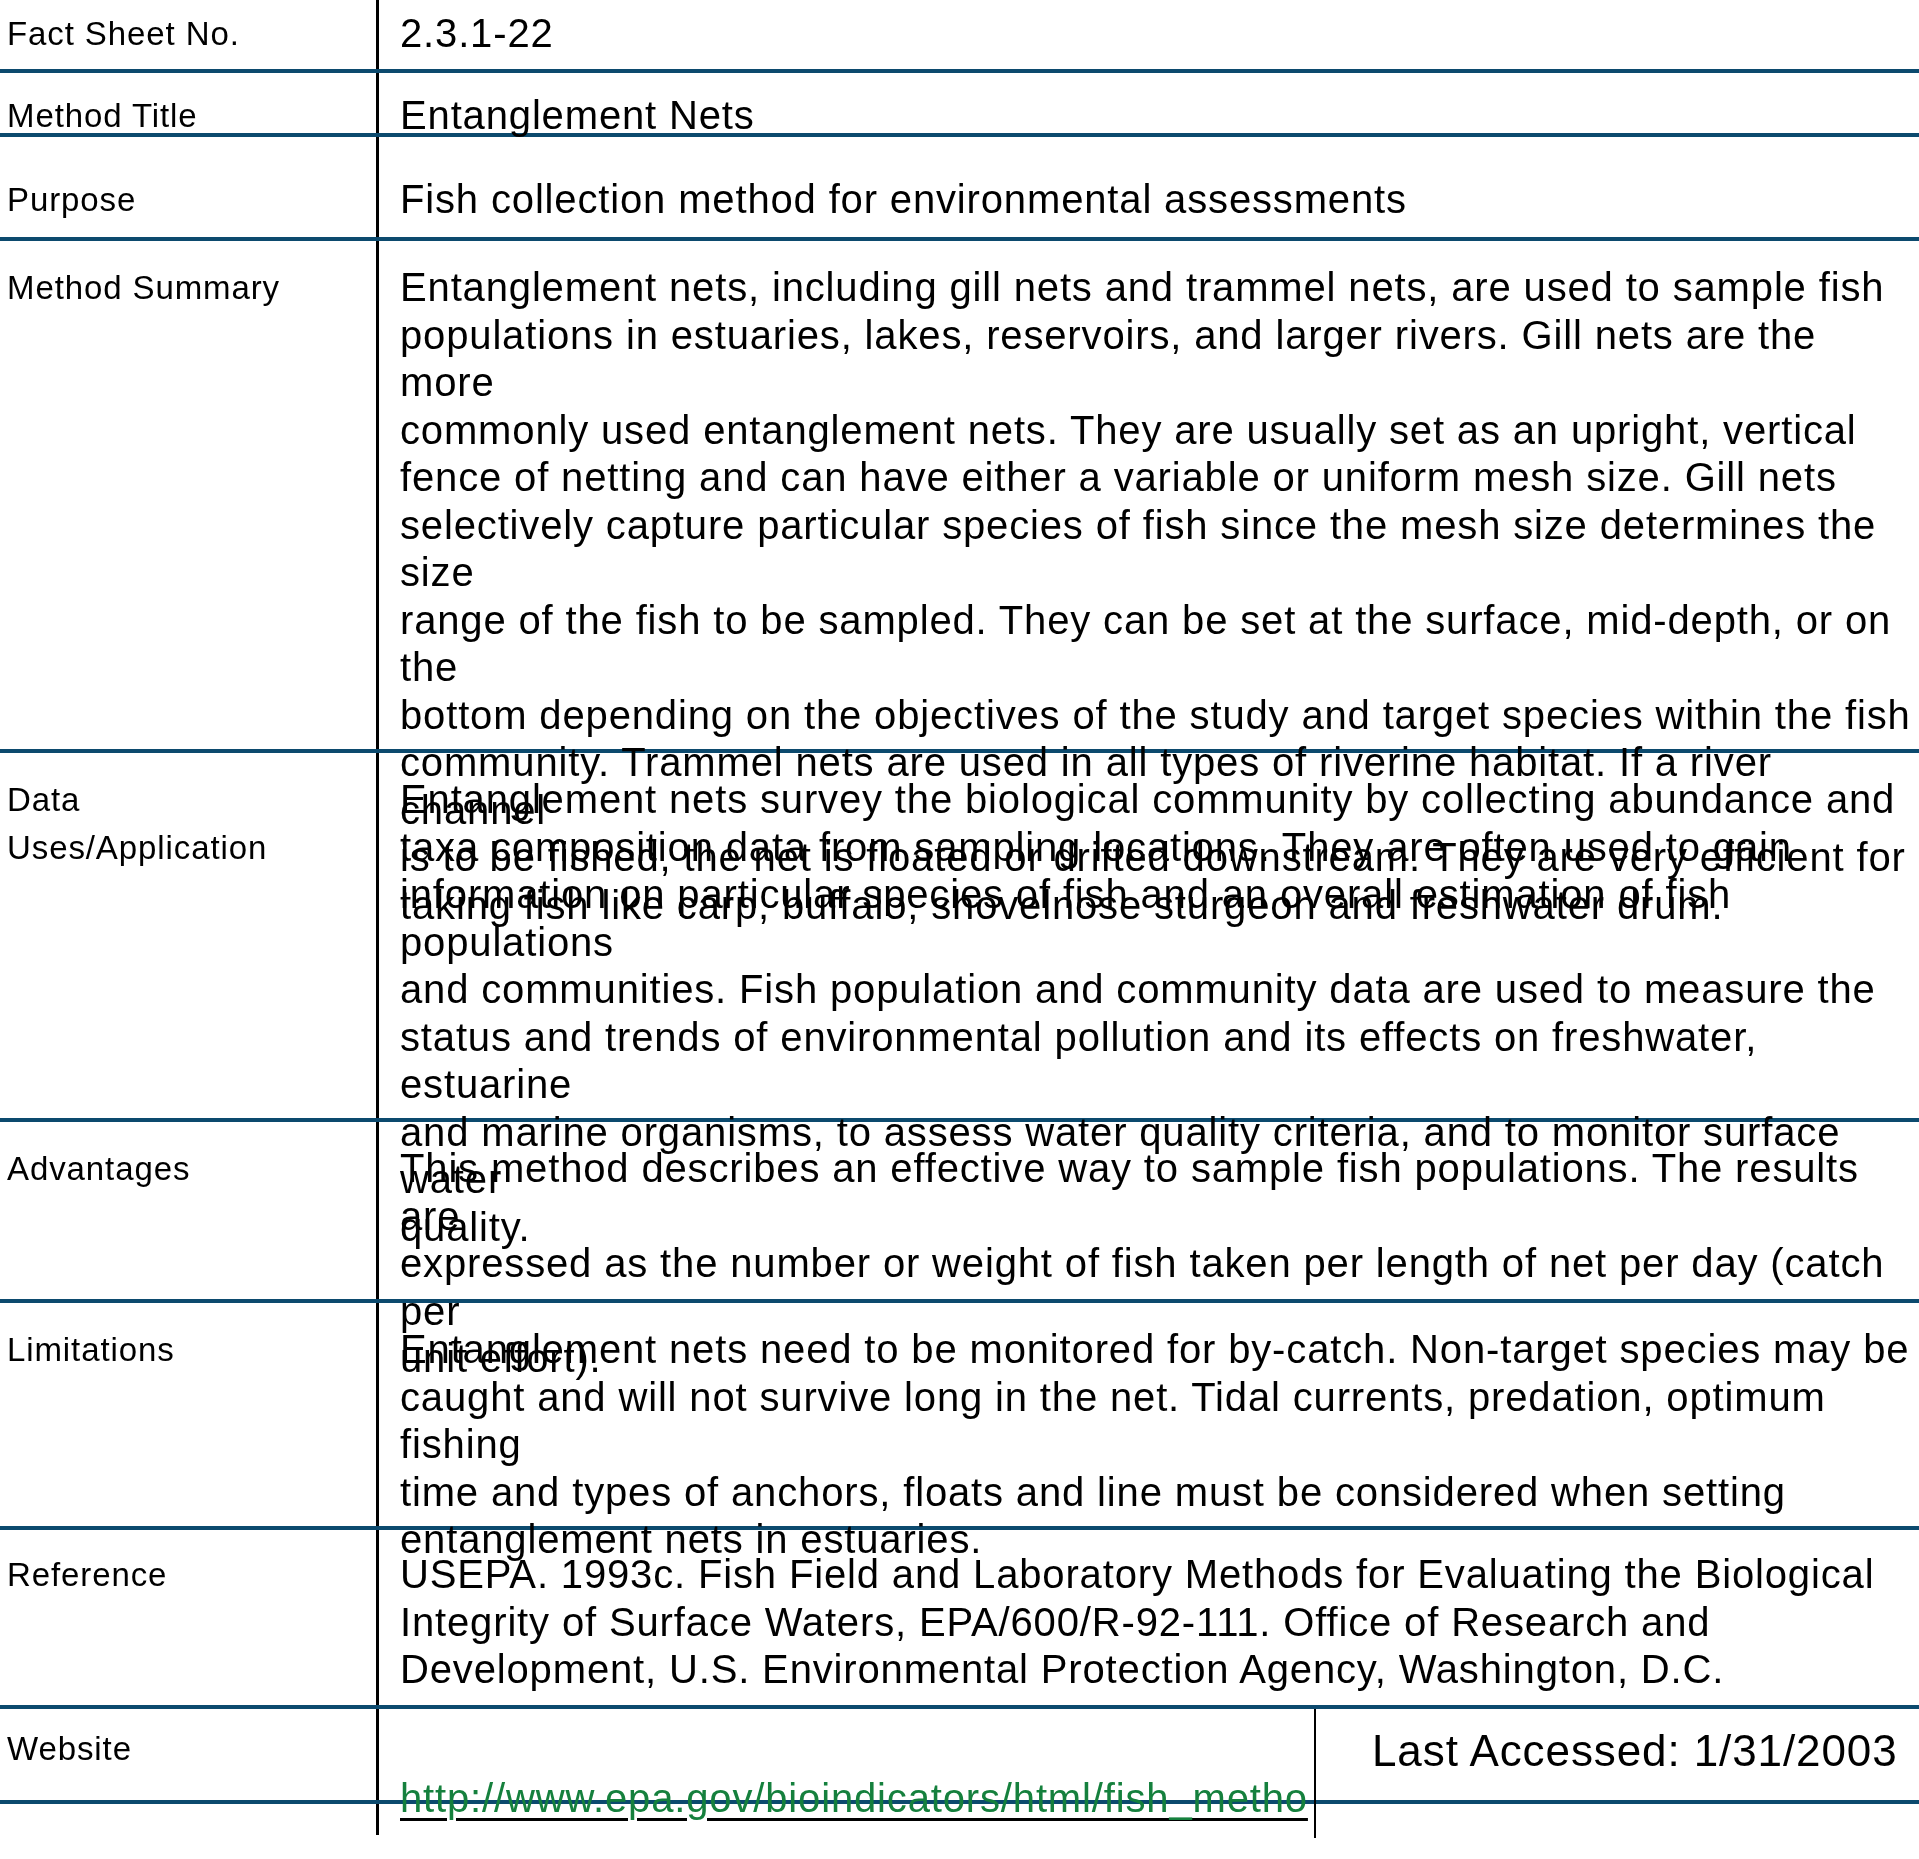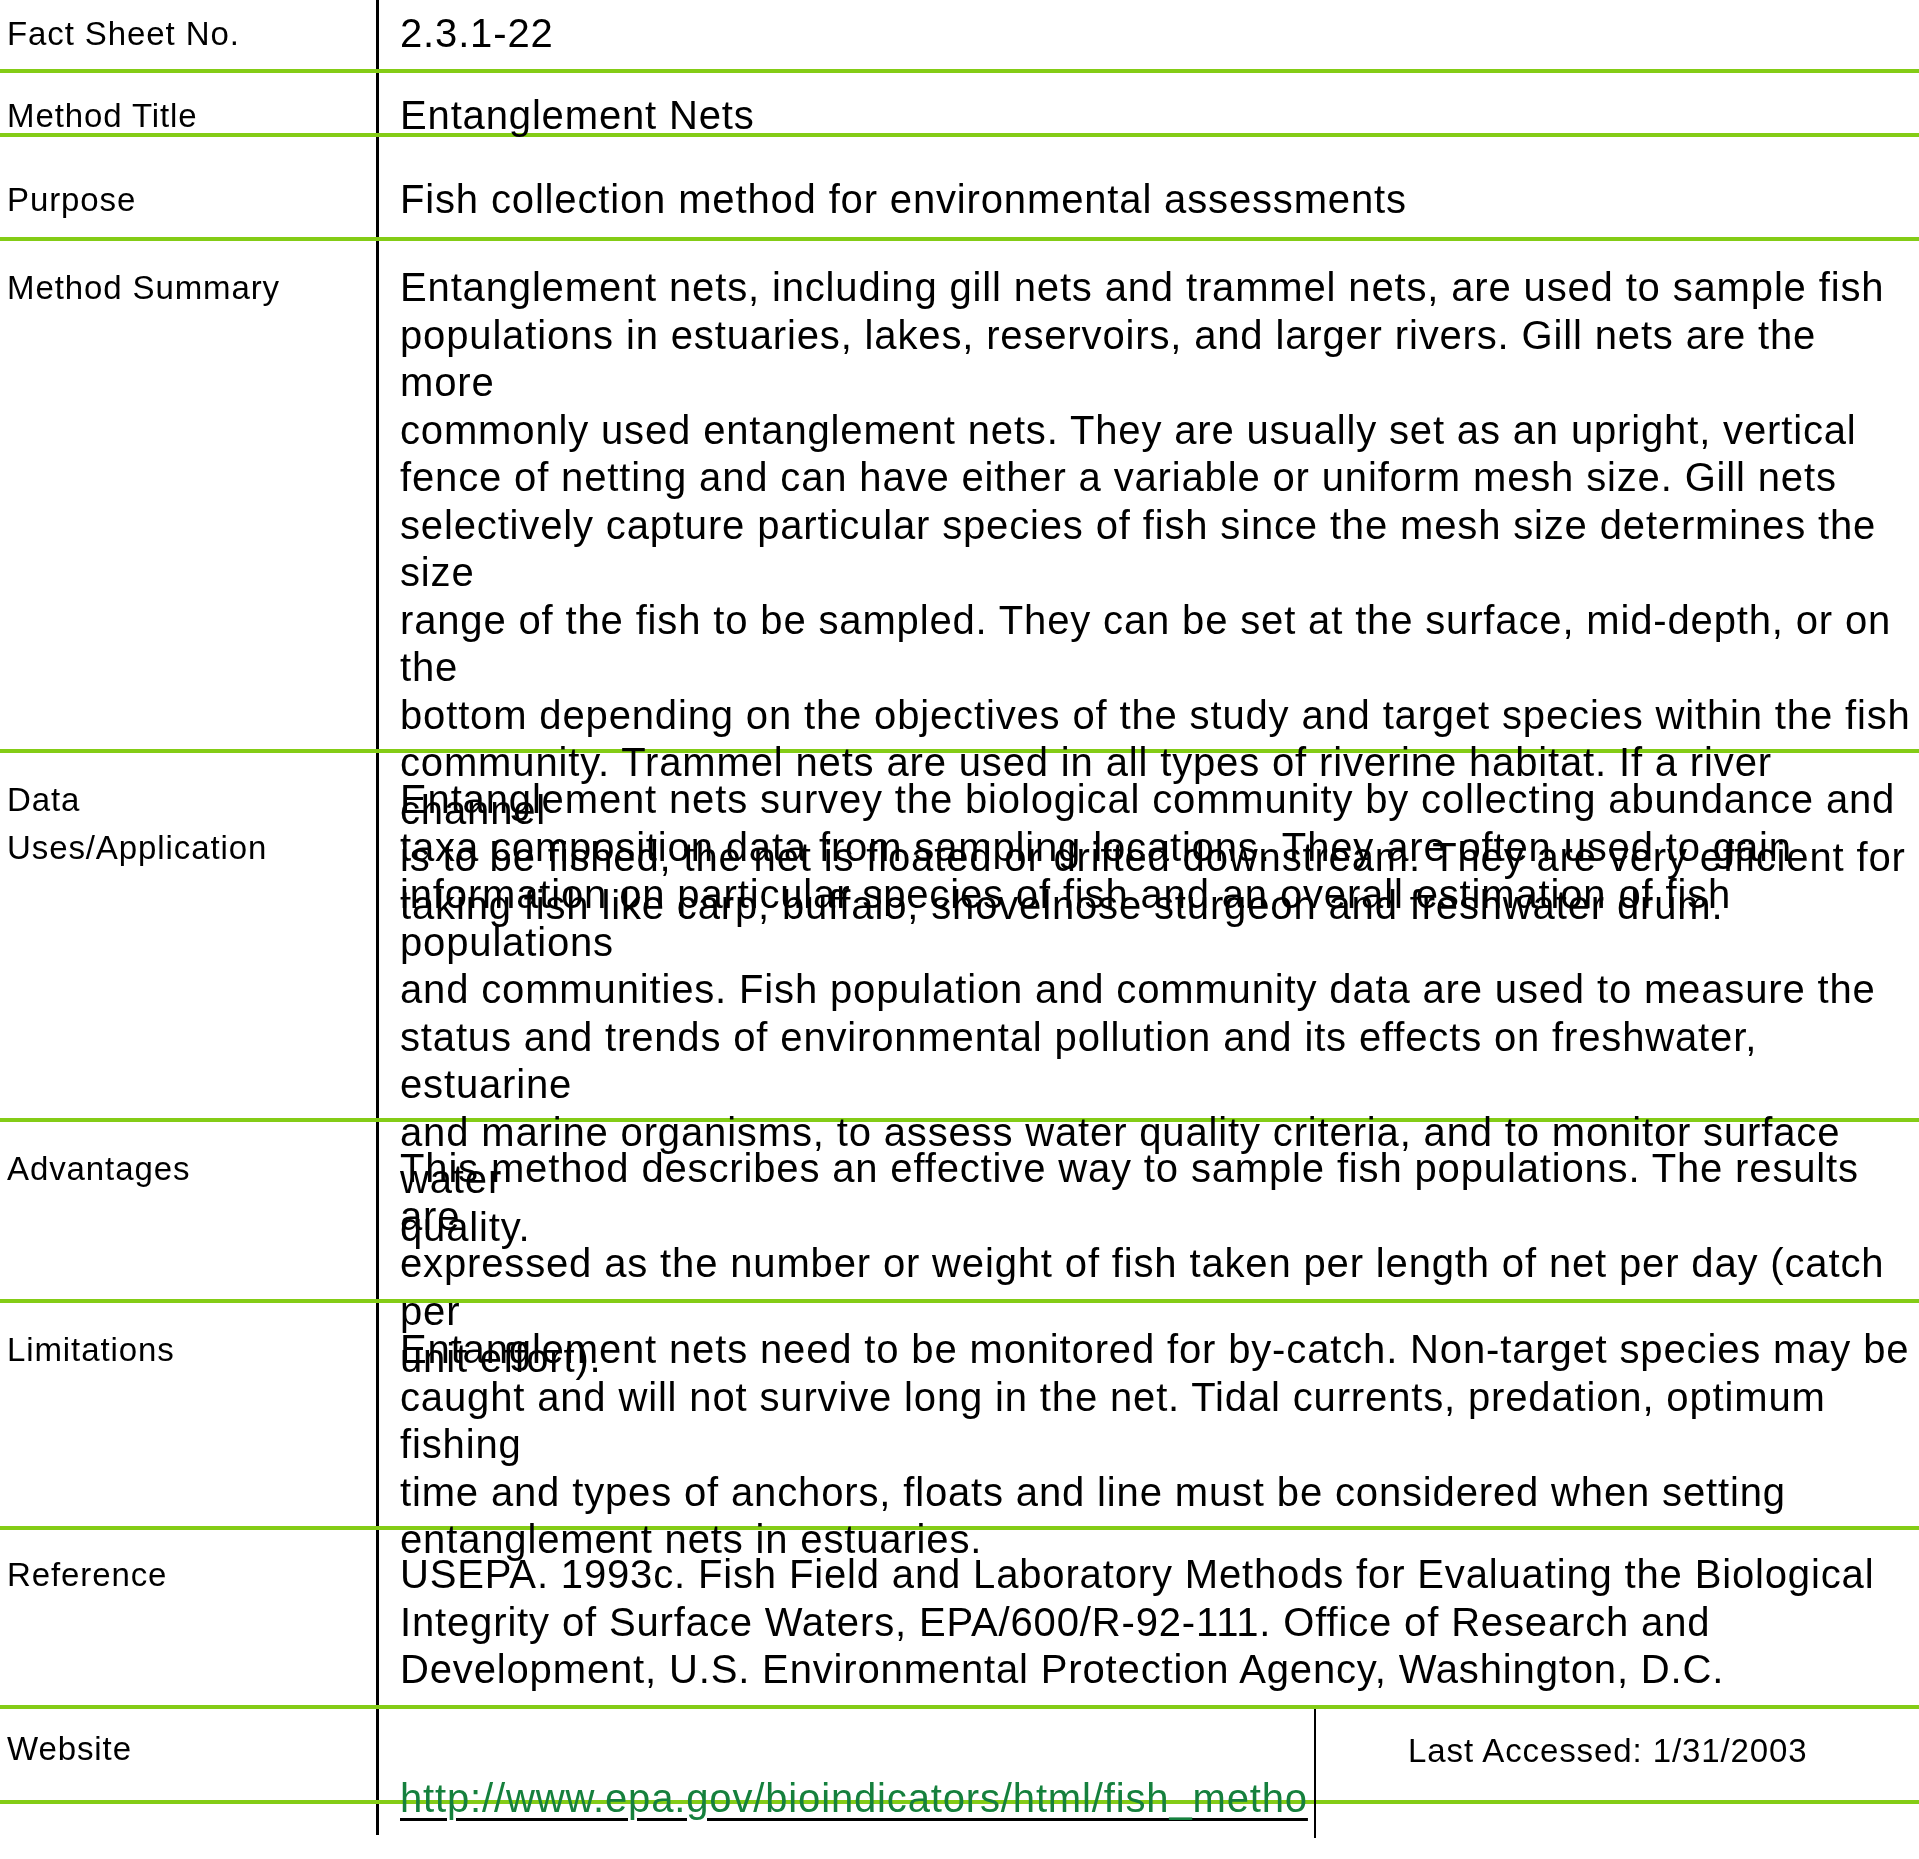--- a/index.html
+++ b/index.html
@@ -18,21 +18,21 @@
     .sheet {
       position: absolute;
       left: 0;
       top: 0;
       width: 1919px;
     }
     .row {
       position: absolute;
       left: 0;
       width: 1919px;
-      border-bottom: 4px solid #84cc16;
+      border-bottom: 4px solid #0c4a6e;
       box-sizing: border-box;
     }
     .label {
       position: absolute;
       left: 7px;
       width: 360px;
       font-size: 33px;
       line-height: 47.5px;
       letter-spacing: 0.9px;
       white-space: pre-line;
@@ -65,22 +65,22 @@
     .link-line {
       display: inline;
       color: #15803d;
       text-decoration: underline;
       text-decoration-color: #000;
       text-decoration-thickness: 3px;
       text-underline-offset: 6px;
     }
     .accessed {
       position: absolute;
-      left: 1408px;
-      font-size: 33px;
+      left: 1372px;
+      font-size: 44px;
       line-height: 47.5px;
       letter-spacing: 0.9px;
       white-space: nowrap;
     }
   </style>
 </head>
 <body>
 
 <div class="sheet">
 

